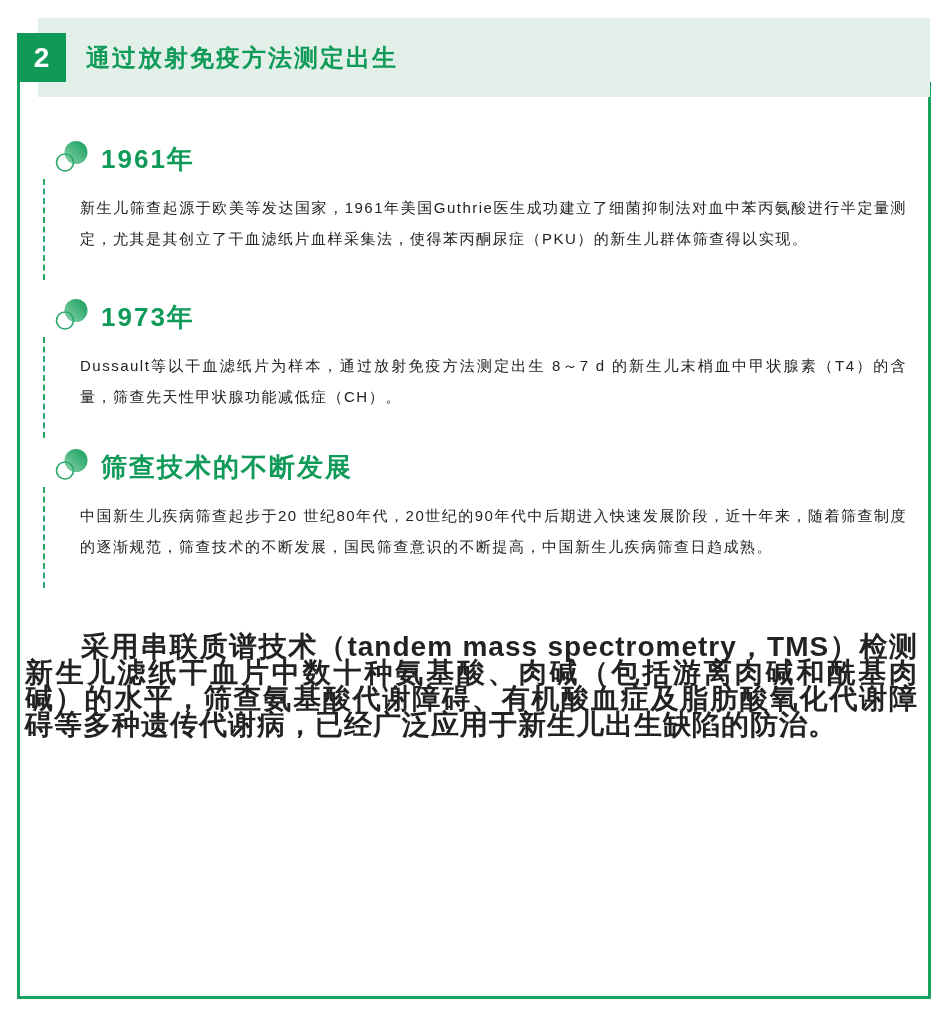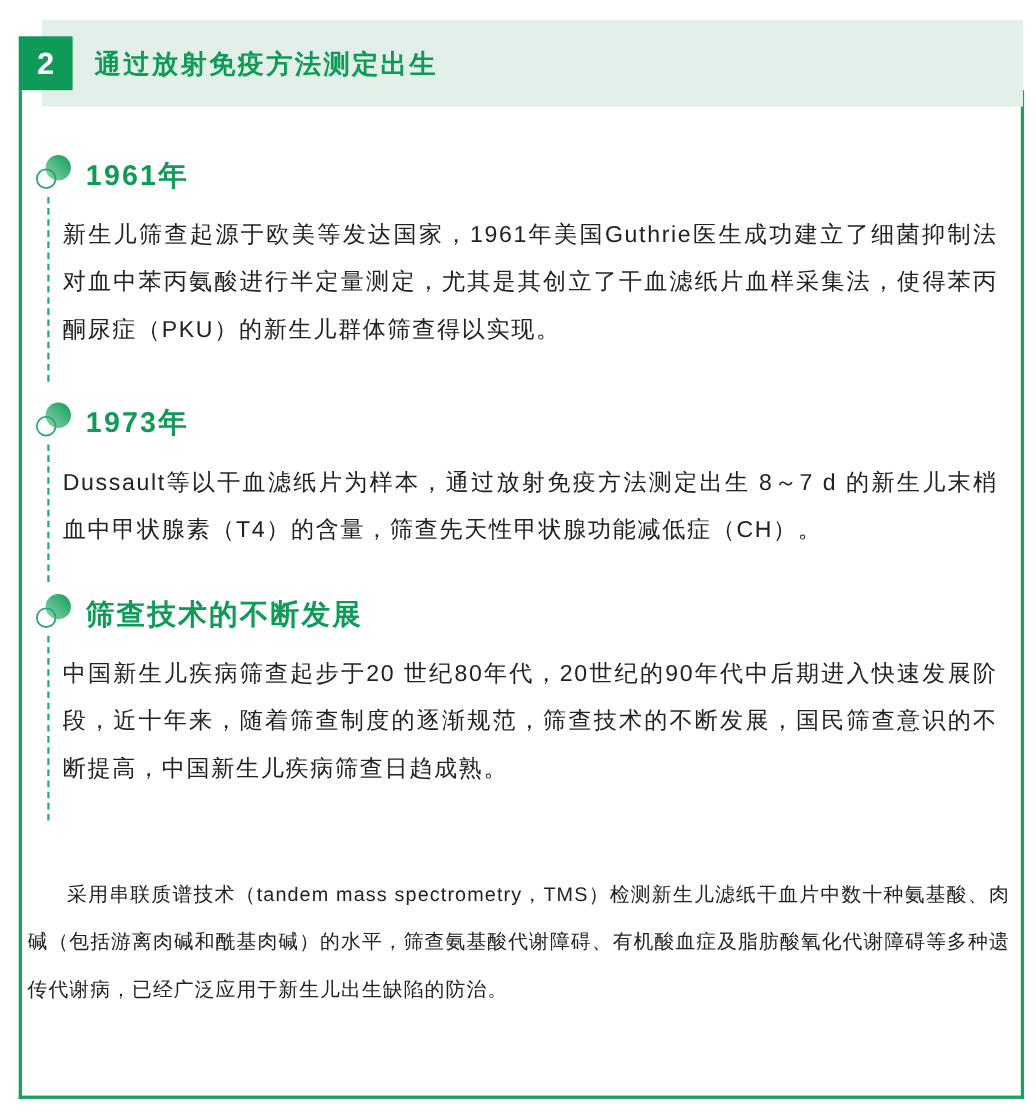--- a/index.html
+++ b/index.html
@@ -65,21 +65,21 @@
     display: flex;
     align-items: center;
     justify-content: center;
   }
   .content {
     position: absolute;
     left: 17px;
     top: 97px;
     width: 914px;
   }
-  .tl-section { position: relative; }
+  .tl-section { position: relative; padding-left: 23px; }
   .tl-section.first { margin-top: 42px; }
   .tl-section.s2 { margin-top: 43px; }
   .tl-section.s3 { margin-top: 35px; }
   .tl-dash {
     position: absolute;
     left: 26px;
     top: 40px;
     bottom: -26px;
     width: 0;
     border-left: 2px dashed var(--dash-green);
@@ -97,34 +97,35 @@
   }
   .tl-heading {
     margin-left: 11px;
     font-size: 26px;
     font-weight: 700;
     color: var(--accent-green);
     letter-spacing: 2px;
   }
   .tl-body {
     margin: 13px 24px 0 40px;
-    font-size: 21px;
-    line-height: 43px;
+    font-size: 15px;
+    line-height: 31px;
     letter-spacing: 1.5px;
     text-align: justify;
     color: var(--text-color);
   }
   .closing-para {
     margin: 72px 13px 0 8px;
-    font-size: 18px;
-    line-height: 43px;
+    font-size: 28px;
+    line-height: 26px;
     letter-spacing: 1px;
     text-align: justify;
     text-indent: 2em;
     color: var(--text-color);
+    font-weight: bold;
   }
   .svg-defs { position: absolute; width: 0; height: 0; overflow: hidden; }
 </style>
 </head>
 <body>
 
 <svg class="svg-defs" aria-hidden="true">
   <defs>
     <linearGradient id="nodeGrad" x1="1" y1="0" x2="0" y2="1">
       <stop offset="0" stop-color="#0f9d58"></stop>

